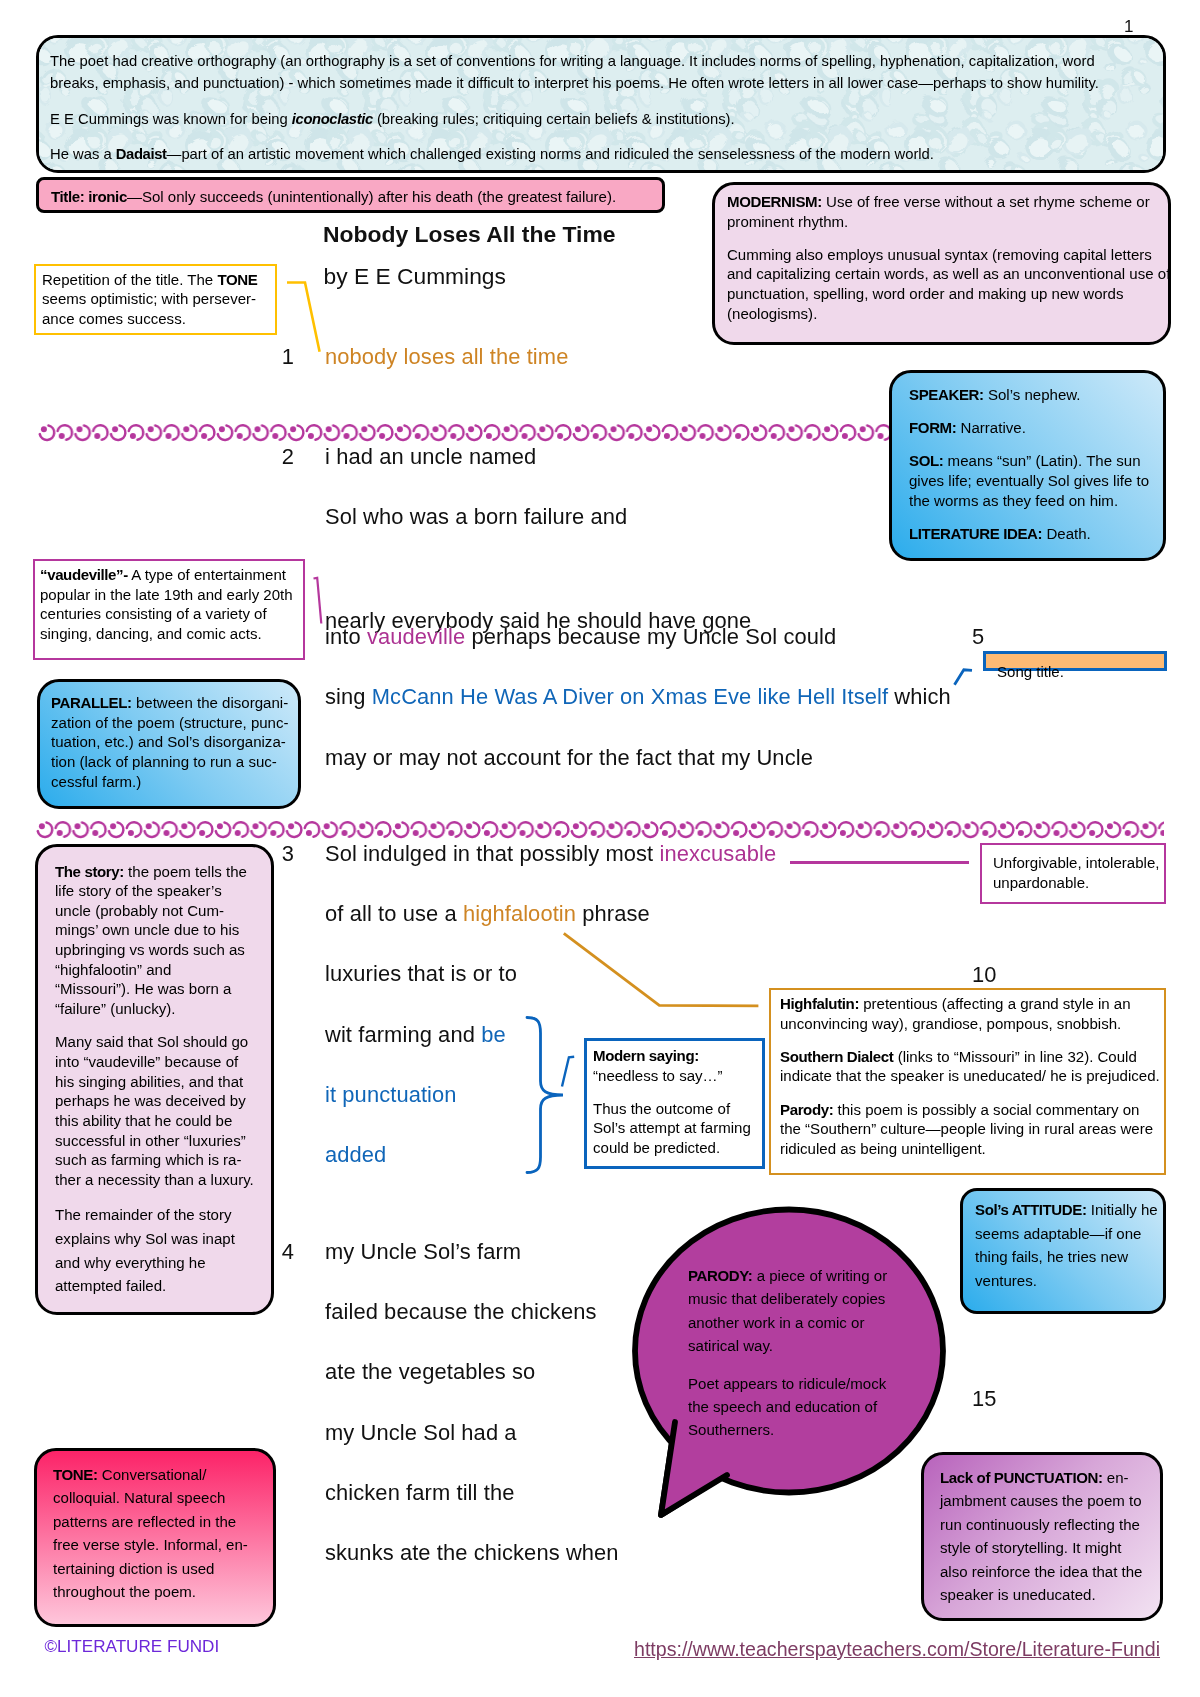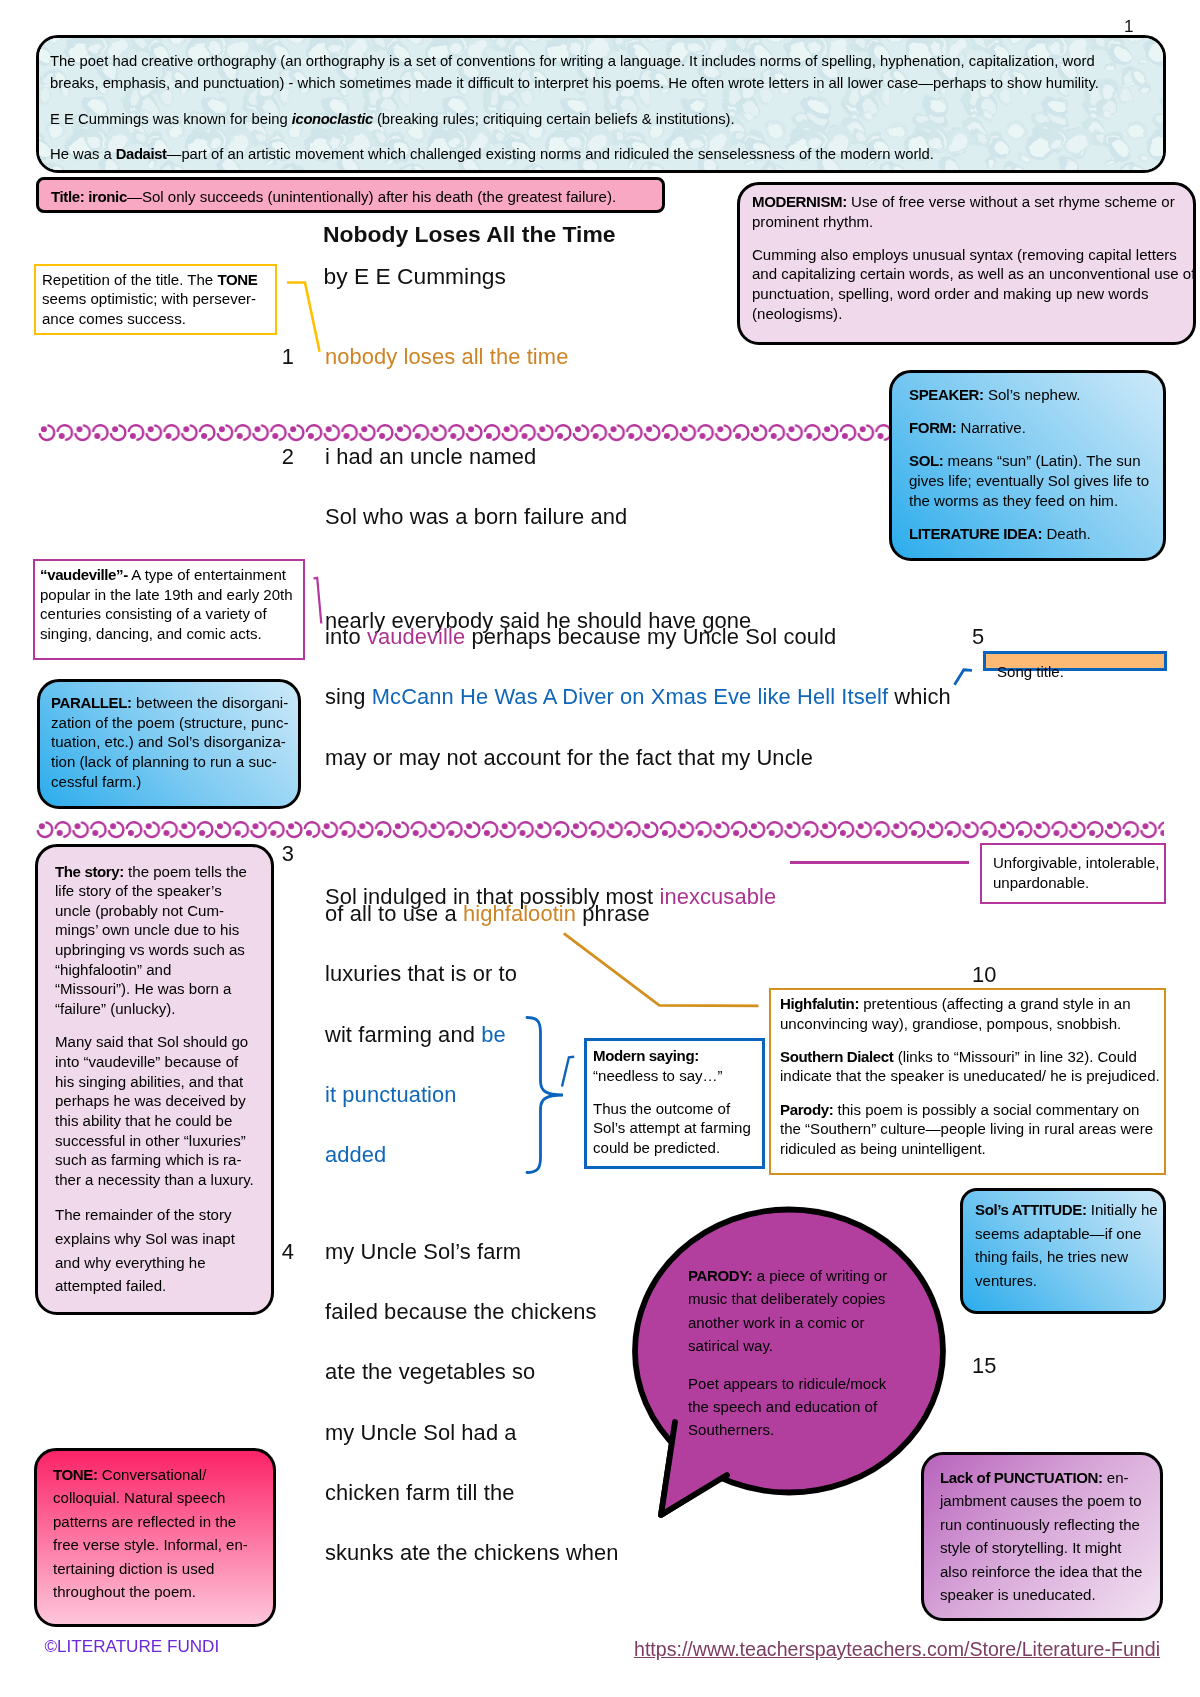--- a/index.html
+++ b/index.html
@@ -121,21 +121,21 @@
     <p>The poet had creative orthography (an orthography is a set of conventions for writing a language. It includes norms of spelling, hyphenation, capitalization, word<br>breaks, emphasis, and punctuation) - which sometimes made it difficult to interpret his poems. He often wrote letters in all lower case—perhaps to show humility.</p>
     <p>E E Cummings was known for being <b><i>iconoclastic</i></b> (breaking rules; critiquing  certain beliefs &amp; institutions).</p>
     <p>He was a <b>Dadaist</b>—part of an artistic movement which challenged existing norms and ridiculed the senselessness of the modern world.</p>
   </div>
 </div>
 
 <div class="abs" style="left:36px;top:177px;width:629px;height:36px;background:#F9A8C4;border:3.2px solid #000;border-radius:8px;">
   <div class="ann abs" style="left:12px;top:7px;width:600px;"><b>Title: ironic</b>—Sol only succeeds (unintentionally) after his death (the greatest failure).</div>
 </div>
 
-<div class="abs rbox" style="left:737px;top:182px;width:459px;height:163px;background:#F0D9EB;padding-left:36px;">
+<div class="abs rbox" style="left:712px;top:182px;width:459px;height:163px;background:#F0D9EB;padding-left:36px;">
   <div class="ann abs" style="left:12px;top:7px;width:450px;">
     <p><b>MODERNISM:</b> Use of free verse without a set rhyme scheme or<br>prominent rhythm.</p>
     <p>Cumming also employs unusual syntax (removing capital letters<br>and capitalizing certain words, as well as an unconventional use of<br>punctuation, spelling, word order and making up new words<br>(neologisms).</p>
   </div>
 </div>
 
 <div class="abs" style="left:323px;top:221px;font-size:22.9px;font-weight:bold;color:#111;">Nobody Loses All the Time</div>
 <div class="abs" style="left:323.5px;top:263px;font-size:22.8px;color:#111;">by E E Cummings</div>
 
 <div class="abs" style="left:34px;top:264px;width:243px;height:71px;border:2.6px solid #FFC000;background:#fff;">
@@ -238,38 +238,38 @@
 <div class="abs lnum" style="left:262px;top:344.0px;width:32px;text-align:right;">1</div>
 <div class="poem-line" style="left:325px;top:344.0px;"><span class="ora">nobody loses all the time</span></div>
 <div class="abs lnum" style="left:262px;top:443.5px;width:32px;text-align:right;">2</div>
 <div class="poem-line" style="left:325px;top:443.5px;">i had an uncle named</div>
 <div class="poem-line" style="left:325px;top:503.7px;">Sol who was a born failure and</div>
 <div class="poem-line" style="left:325px;top:563.9px;margin-top:44px;">nearly everybody said he should have gone</div>
 <div class="poem-line" style="left:325px;top:624.1px;">into <span class="mag">vaudeville</span> perhaps because my Uncle Sol could</div>
 <div class="poem-line" style="left:325px;top:684.3px;">sing <span class="blu">McCann He Was A Diver on Xmas Eve like Hell Itself</span> which</div>
 <div class="poem-line" style="left:325px;top:744.5px;">may or may not account for the fact that my Uncle</div>
 <div class="abs lnum" style="left:262px;top:841.0px;width:32px;text-align:right;">3</div>
-<div class="poem-line" style="left:325px;top:884px;">Sol indulged in that possibly most <span class="mag">inexcusable</span></div>
+<div class="poem-line" style="left:325px;top:841.0px;">Sol indulged in that possibly most <span class="mag">inexcusable</span></div>
 <div class="poem-line" style="left:325px;top:901.2px;">of all to use a <span class="ora">highfalootin</span> phrase</div>
 <div class="poem-line" style="left:325px;top:961.4px;">luxuries that is or to</div>
 <div class="poem-line" style="left:325px;top:1021.6px;">wit farming and <span class="blu">be</span></div>
 <div class="poem-line" style="left:325px;top:1081.8px;"><span class="blu">it punctuation</span></div>
 <div class="poem-line" style="left:325px;top:1142.0px;"><span class="blu">added</span></div>
 <div class="abs lnum" style="left:262px;top:1239.0px;width:32px;text-align:right;">4</div>
 <div class="poem-line" style="left:325px;top:1239.0px;">my Uncle Sol’s farm</div>
 <div class="poem-line" style="left:325px;top:1299.2px;">failed because the chickens</div>
 <div class="poem-line" style="left:325px;top:1359.4px;">ate the vegetables so</div>
 <div class="poem-line" style="left:325px;top:1419.6px;">my Uncle Sol had a</div>
 <div class="poem-line" style="left:325px;top:1479.8px;">chicken farm till the</div>
 <div class="poem-line" style="left:325px;top:1540.0px;">skunks ate the chickens when</div>
 </div>
 
 <div class="abs lnum" style="left:972px;top:624.0px;">5</div>
 <div class="abs lnum" style="left:972px;top:962.0px;">10</div>
-<div class="abs lnum" style="left:972px;top:1353px;">15</div>
+<div class="abs lnum" style="left:972px;top:1386px;">15</div>
 
 <div class="abs" style="left:960px;top:1188px;width:206px;height:126px;border:3.2px solid #000;border-radius:17px;
             background:linear-gradient(225deg,#CDE9F9 0%,#7FCBF2 52%,#2BACEC 100%);">
   <div class="ann abs" style="left:12px;top:7px;width:200px;line-height:23.6px;white-space:nowrap;"><b>Sol’s ATTITUDE:</b> Initially he<br>seems adaptable—if one<br>thing fails, he tries new<br>ventures.</div>
 </div>
 
 <svg class="abs" style="left:626px;top:1200px;" width="340" height="330" xmlns="http://www.w3.org/2000/svg">
   <path d="M 50 215 L 35 315 L 104 272 Z" fill="#B23E9E" stroke="#000" stroke-width="5.8" stroke-linejoin="round"></path>
   <ellipse cx="163" cy="151" rx="154" ry="141.5" fill="#B23E9E" stroke="#000" stroke-width="5.8"></ellipse>
   <path d="M 49 222 L 35 315 L 101 275" fill="#B23E9E" stroke="#000" stroke-width="5.8" stroke-linejoin="round" stroke-linecap="round"></path>

